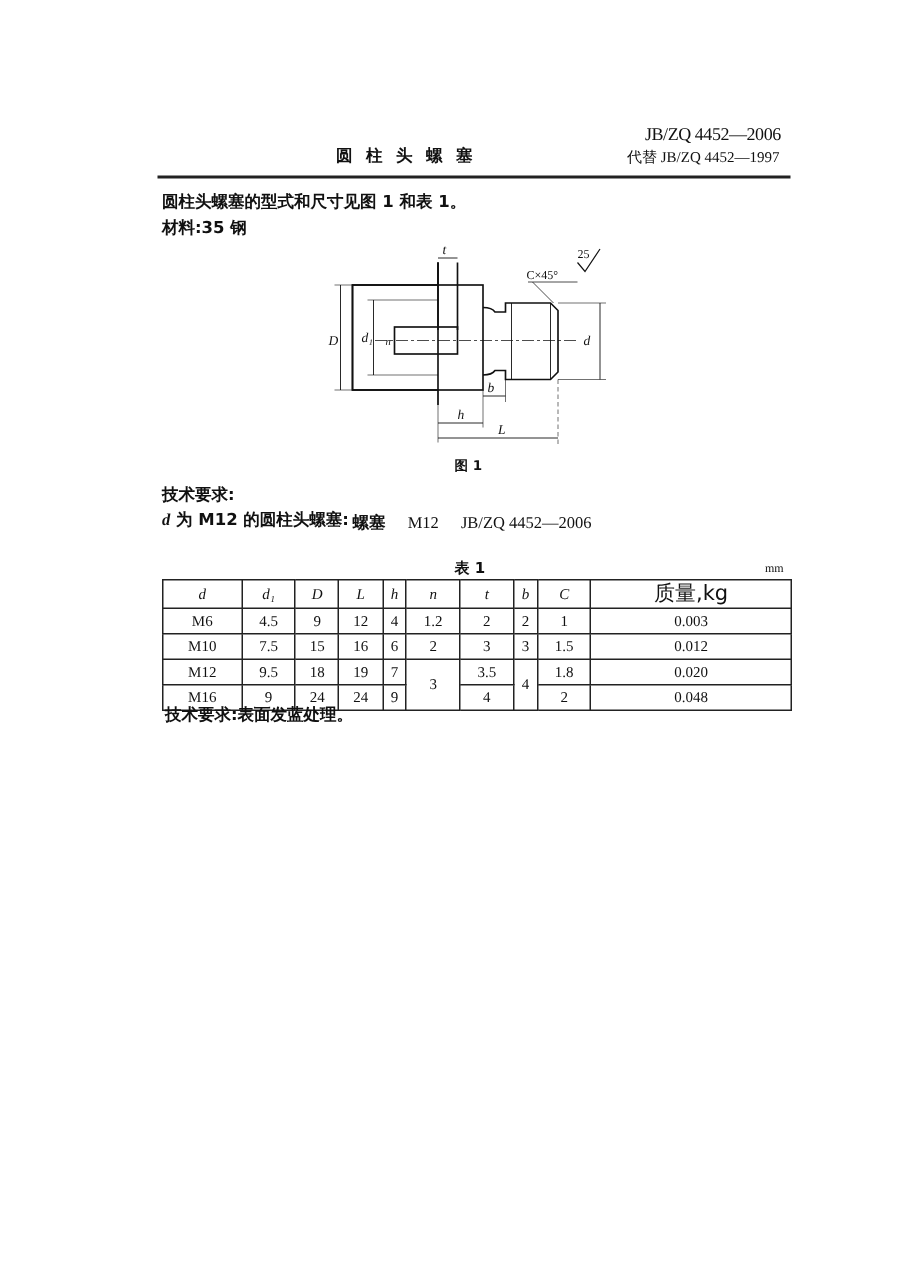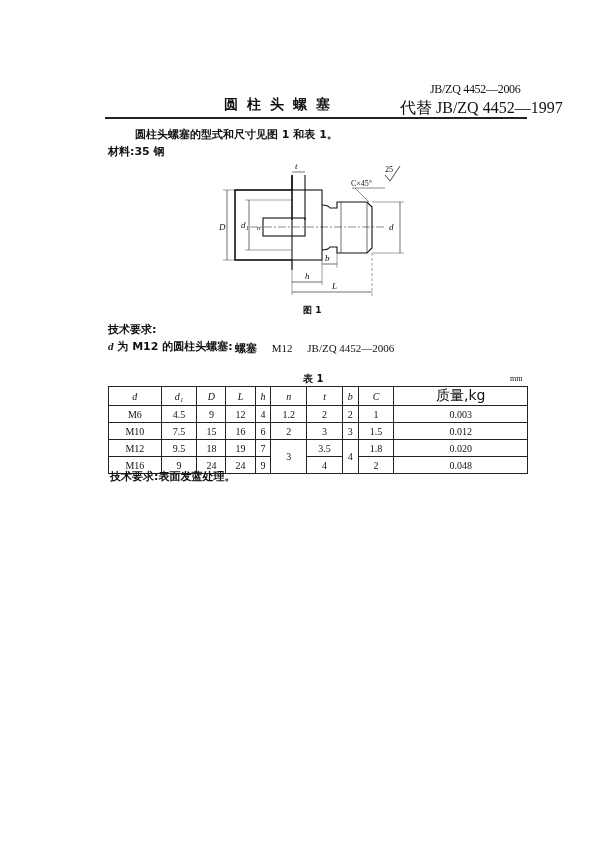--- a/index.html
+++ b/index.html
@@ -1,21 +1,21 @@
 <!DOCTYPE html>
 <html><head>
 <meta charset="utf-8">
 <style>
   html, body { margin:0; padding:0; background:#fff; }
   body { width:600px; height:849px; position:relative; overflow:hidden;
          font-family:"DejaVu Serif","Liberation Serif",serif; color:#111; }
   .abs { position:absolute; }
   .std-no { left:430px; top:82px; font-size:12px; letter-spacing:-0.3px; font-family:"Liberation Serif",serif; }
-  .std-rep { left:400px; top:98px; font-size:16px; font-family:"Liberation Serif",serif;text-align:center; }
-  .title { left:224px; top:96px; font-size:14px; font-weight:bold; letter-spacing:9px; font-family:"DejaVu Sans",sans-serif; }
+  .std-rep { left:418px; top:98px; font-size:10px; font-family:"Liberation Serif",serif;text-align:center; }
+  .title { left:224px; top:96px; font-size:11px; font-weight:bold; letter-spacing:9px; font-family:"DejaVu Sans",sans-serif; }
   .rule { left:105px; top:117px; width:422px; height:2px; background:#222; }
   .para { left:108px; font-size:11px; font-weight:bold; font-family:"DejaVu Sans",sans-serif; }
   .fig { left:205px; top:160px; width:215px; height:150px; }
   .fig-cap { left:303px; top:304px; font-size:9px; font-weight:bold; font-family:"DejaVu Sans",sans-serif; }
   .mark { left:235px; top:341px; font-size:11px; font-family:"Liberation Serif",serif; }
   .mark b { font-family:"DejaVu Sans",sans-serif; margin-right:12px; }
   .tbl-cap { left:303px; top:372px; font-size:10px; font-weight:bold; font-family:"DejaVu Sans",sans-serif; }
   .unit { left:510px; top:374px; font-size:8px; font-family:"Liberation Serif",serif; }
   table { position:absolute; left:108px; top:386px; width:420px; border-collapse:collapse;
           font-family:"Liberation Serif",serif; font-size:10px; }
@@ -26,21 +26,21 @@
   .tech { left:110px; top:469px; font-size:11px; font-weight:bold; font-family:"DejaVu Sans",sans-serif;text-align:right; }
 </style>
 </head>
 <body>
 
 <div class="abs std-no">JB/ZQ 4452—2006</div>
 <div class="abs title">圆柱头螺塞</div>
 <div class="abs std-rep">代替 JB/ZQ 4452—1997</div>
 <div class="abs rule"></div>
 
-<div class="abs para" style="top:127px;margin-left:27px;">圆柱头螺塞的型式和尺寸见图 1 和表 1。</div>
+<div class="abs para" style="top:127px;">圆柱头螺塞的型式和尺寸见图 1 和表 1。</div>
 <div class="abs para" style="top:144px;">材料:35 钢</div>
 
 <svg class="abs fig" viewBox="0 0 215 150" width="215" height="150" fill="none" stroke="#111" stroke-width="1.1" font-family="Liberation Serif, serif" font-size="9" font-style="italic">
 
   <polyline points="87,15 87,30 30,30 30,100 87,100 87,110 "></polyline>
   <line x1="87" y1="15" x2="87" y2="100"></line>
   <rect x="30" y="30" width="87" height="70"></rect>
 
   <rect x="55" y="15" width="45" height="0" stroke="none"></rect>
   <line x1="87" y1="15" x2="87" y2="60"></line>

